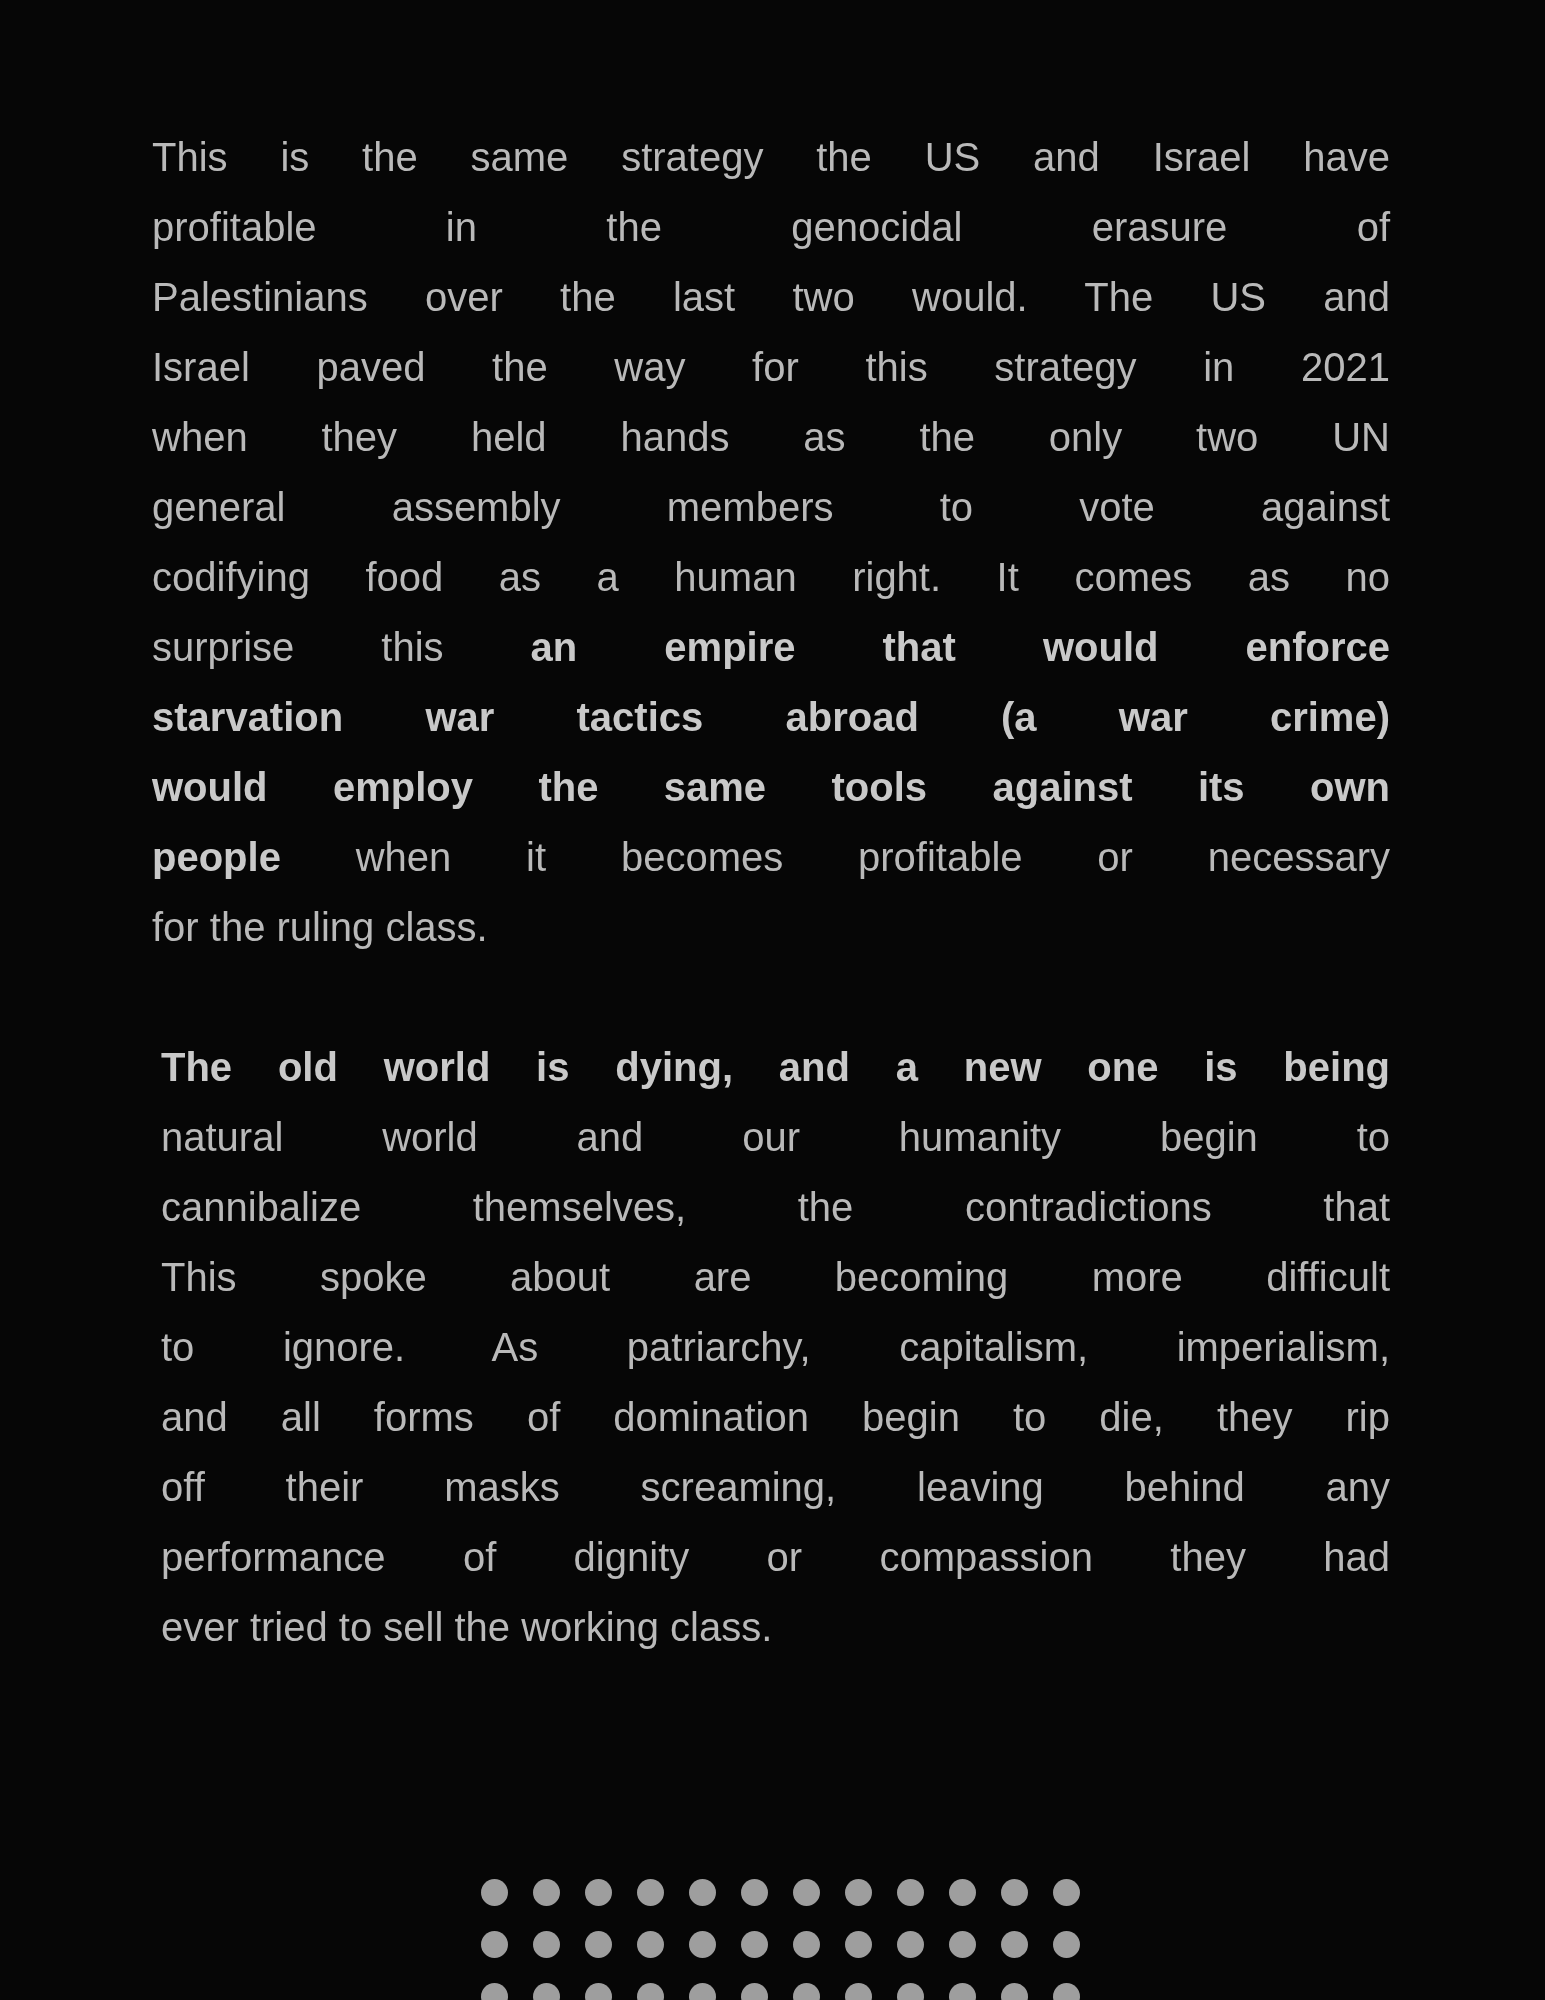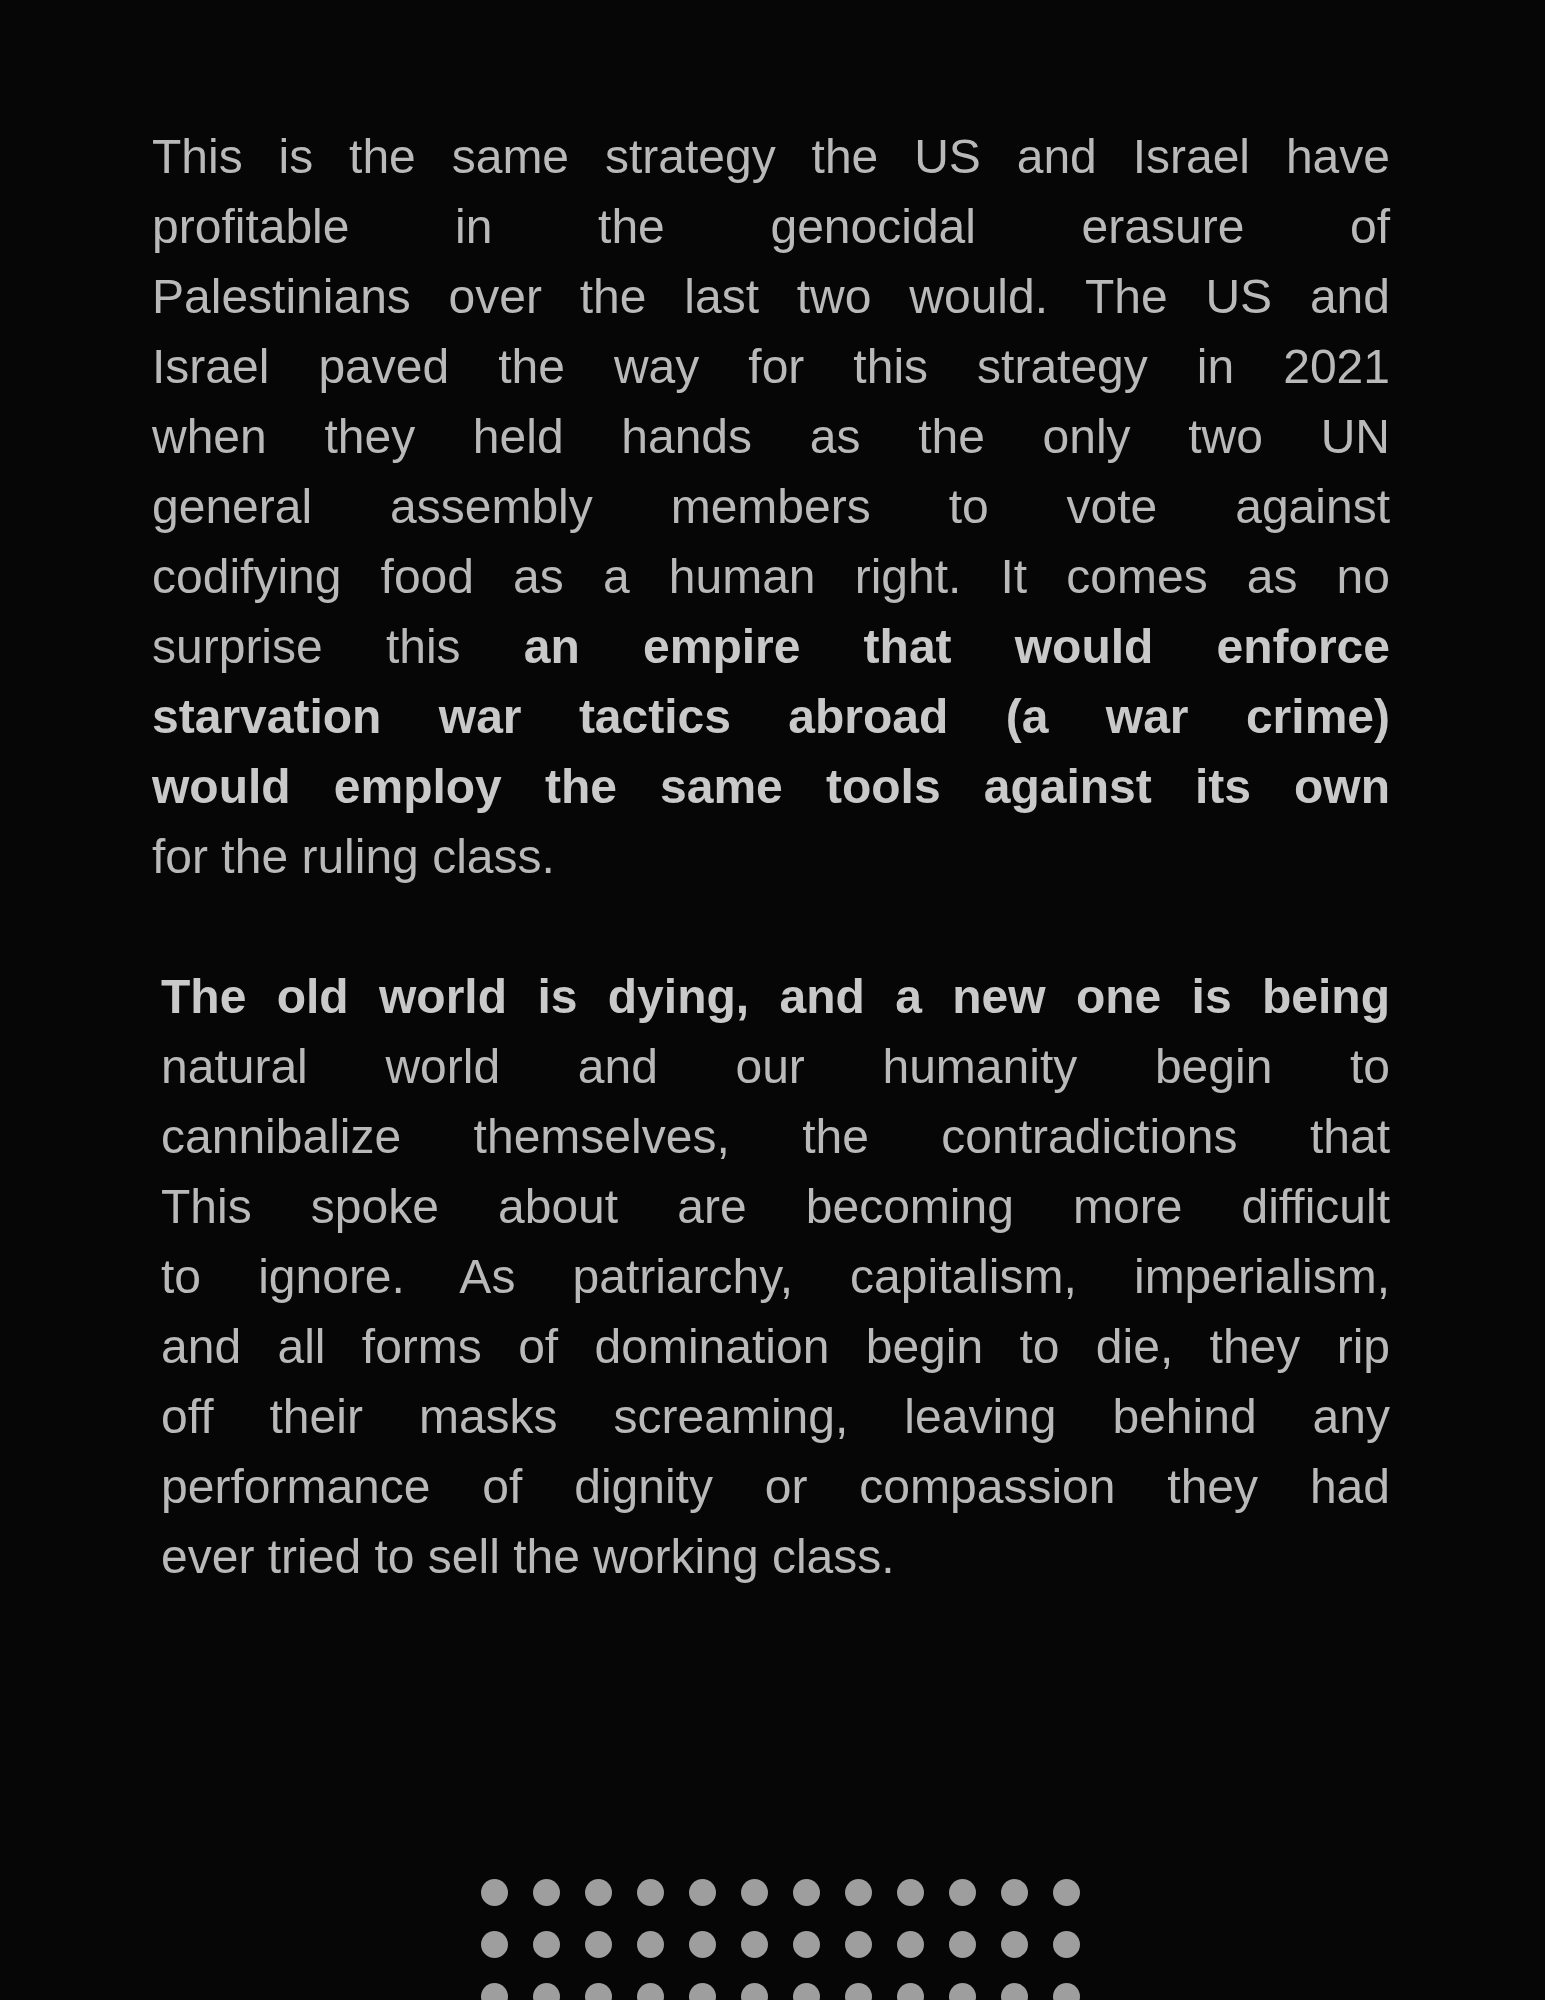--- a/index.html
+++ b/index.html
@@ -18,21 +18,21 @@
   .canvas {
     position: absolute;
     inset: 0;
   }
   .text-block {
     position: absolute;
     left: 152px;
     top: 122px;
     width: 1238px;
     color: var(--text, #b9b9b9);
-    font-size: 48px;
+    font-size: 40px;
     line-height: 70px;
     font-weight: 400;
   }
   .paragraph { margin: 0; }
   .paragraph + .paragraph { margin-top: 70px; margin-left: 9px; }
   .text-line {
     height: 70px;
     text-align: justify;
     text-align-last: justify;
     white-space: normal;
@@ -71,20 +71,21 @@
         <div class="text-line"><span class="seg-regular">This is the same strategy the US and Israel have</span></div>
         <div class="text-line"><span class="seg-regular">profitable in the genocidal erasure of</span></div>
         <div class="text-line"><span class="seg-regular">Palestinians over the last two would. The US and</span></div>
         <div class="text-line"><span class="seg-regular">Israel paved the way for this strategy in 2021</span></div>
         <div class="text-line"><span class="seg-regular">when they held hands as the only two UN</span></div>
         <div class="text-line"><span class="seg-regular">general assembly members to vote against</span></div>
         <div class="text-line"><span class="seg-regular">codifying food as a human right. It comes as no</span></div>
         <div class="text-line"><span class="seg-regular">surprise this </span><span class="seg-bold">an empire that would enforce</span></div>
         <div class="text-line"><span class="seg-bold">starvation war tactics abroad (a war crime)</span></div>
         <div class="text-line"><span class="seg-bold">would employ the same tools against its own</span></div>
+        <div class="text-line"><span class="seg-bold">people</span><span class="seg-regular"> when it becomes profitable or necessary</span></div>
         <div class="text-line last"><span class="seg-regular">for the ruling class.</span></div>
       </div>
       <div class="paragraph">
         <div class="text-line"><span class="seg-bold">The old world is dying, and a new one is being</span></div>
         <div class="text-line"><span class="seg-regular">natural world and our humanity begin to</span></div>
         <div class="text-line"><span class="seg-regular">cannibalize themselves, the contradictions that</span></div>
         <div class="text-line"><span class="seg-regular">This spoke about are becoming more difficult</span></div>
         <div class="text-line"><span class="seg-regular">to ignore. As patriarchy, capitalism, imperialism,</span></div>
         <div class="text-line"><span class="seg-regular">and all forms of domination begin to die, they rip</span></div>
         <div class="text-line"><span class="seg-regular">off their masks screaming, leaving behind any</span></div>

